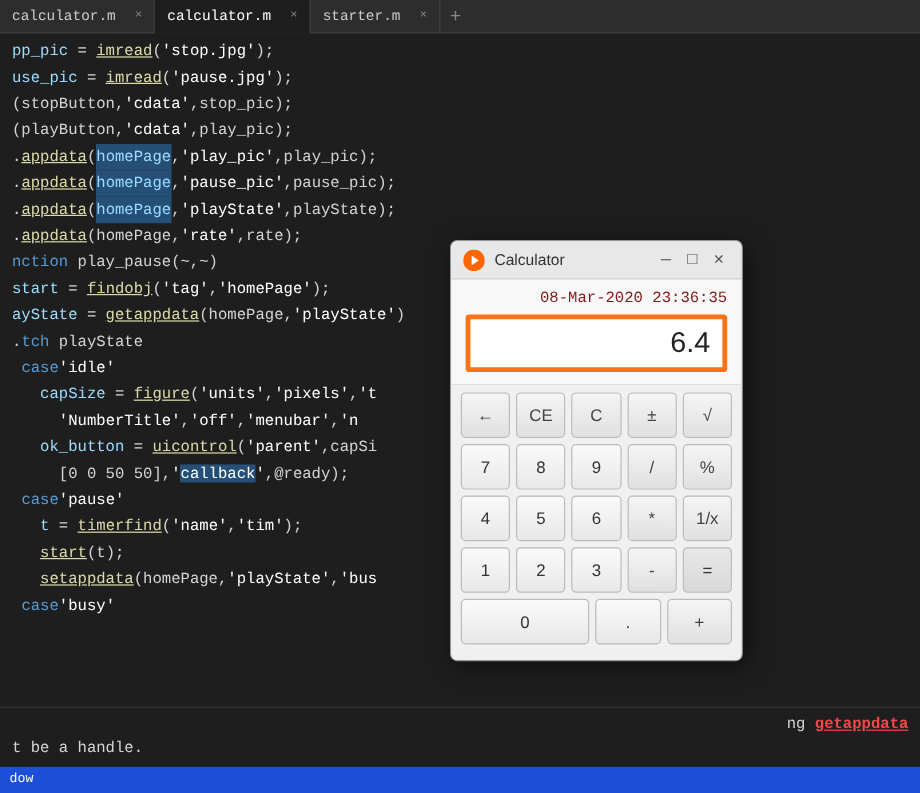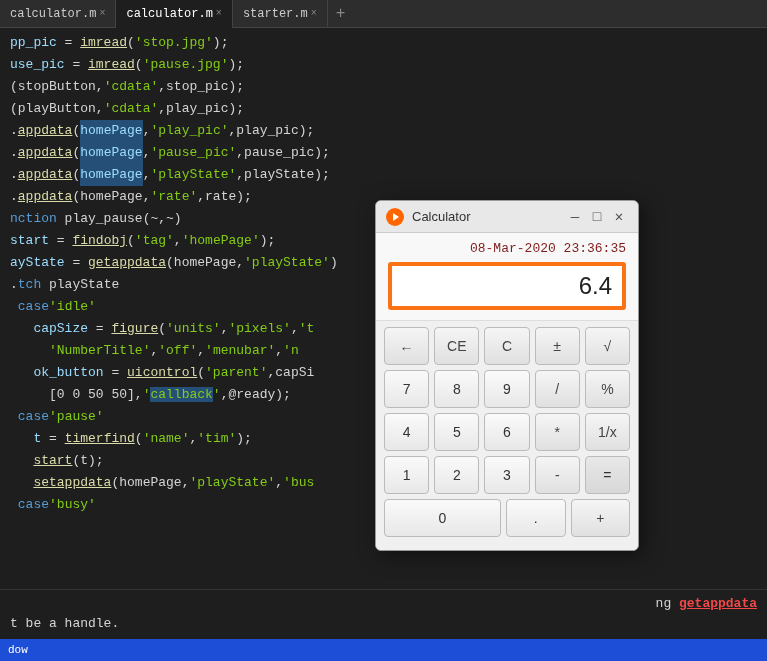--- a/index.html
+++ b/index.html
@@ -33,21 +33,21 @@
     .tab {
       display: flex;
       align-items: center;
       padding: 0 10px;
       height: 28px;
       font-size: 12px;
       color: #ccc;
       border-right: 1px solid #444;
       cursor: pointer;
       white-space: nowrap;
-      gap: 3px;
+      gap: 16px;
     }
     .tab.active {
       background: #1e1e1e;
       color: #fff;
     }
     .tab-close {
       font-size: 10px;
       color: #888;
       cursor: pointer;
     }
@@ -79,21 +79,21 @@
     .code-line {
       white-space: pre;
       height: 22px;
       display: flex;
       align-items: flex-start;
     }
 
     
     .kw { color: #569cd6; }
     .fn { color: #dcdcaa; text-decoration: underline; }
-    .str { color: #84cc16; }
+    .str { color: #ffffff; }
     .var { color: #9cdcfe; }
     .hl { background: #264f78; }
     .red-text { color: #f44747; font-weight: bold; text-decoration: underline; }
 
     
     .status-bar {
       position: absolute;
       bottom: 0;
       left: 0;
       width: 767px;
@@ -117,21 +117,21 @@
       border-top: 1px solid #333;
       padding: 4px 10px;
       font-size: 13px;
     }
 
     
     .calc-window {
       position: absolute;
       top: 200px;
       left: 375px;
-      width: 264px;
+      width: 244px;
       background: #f0f0f0;
       border: 1px solid #999;
       border-radius: 6px;
       box-shadow: 4px 4px 20px rgba(0,0,0,0.5);
       overflow: hidden;
       z-index: 10;
     }
 
     .calc-titlebar {
       display: flex;

